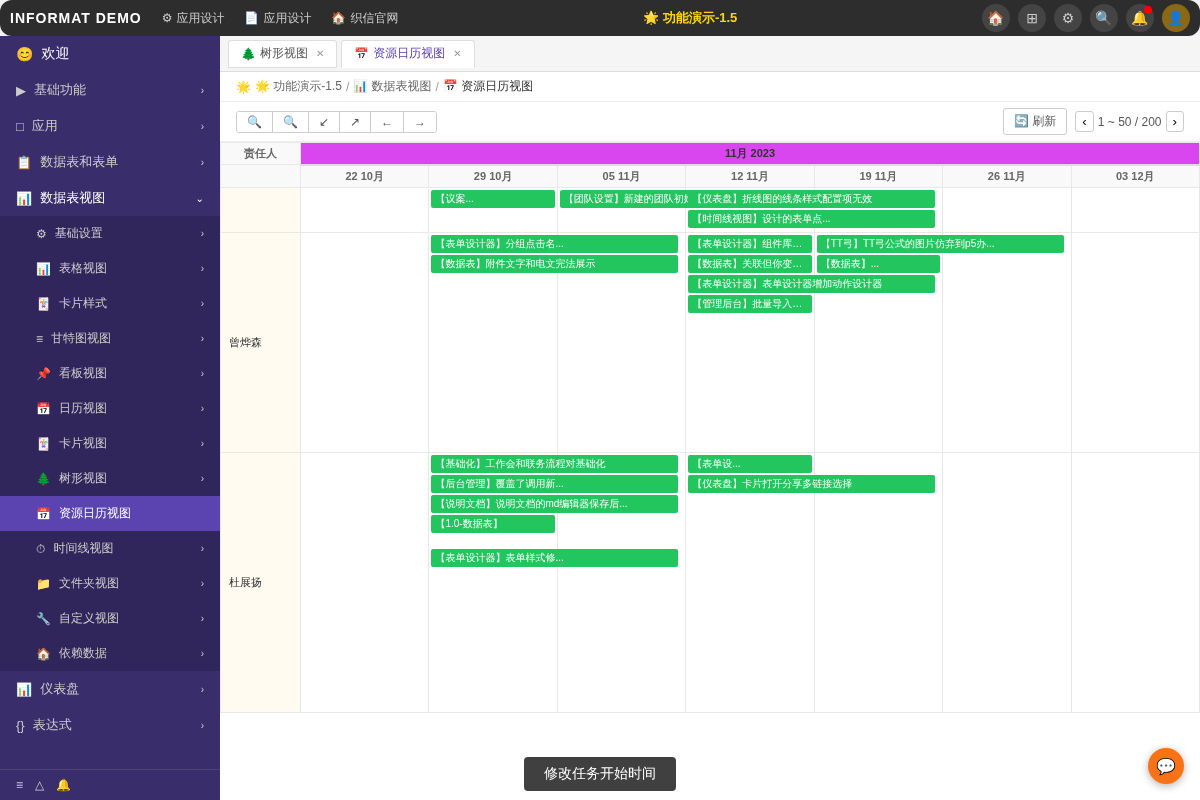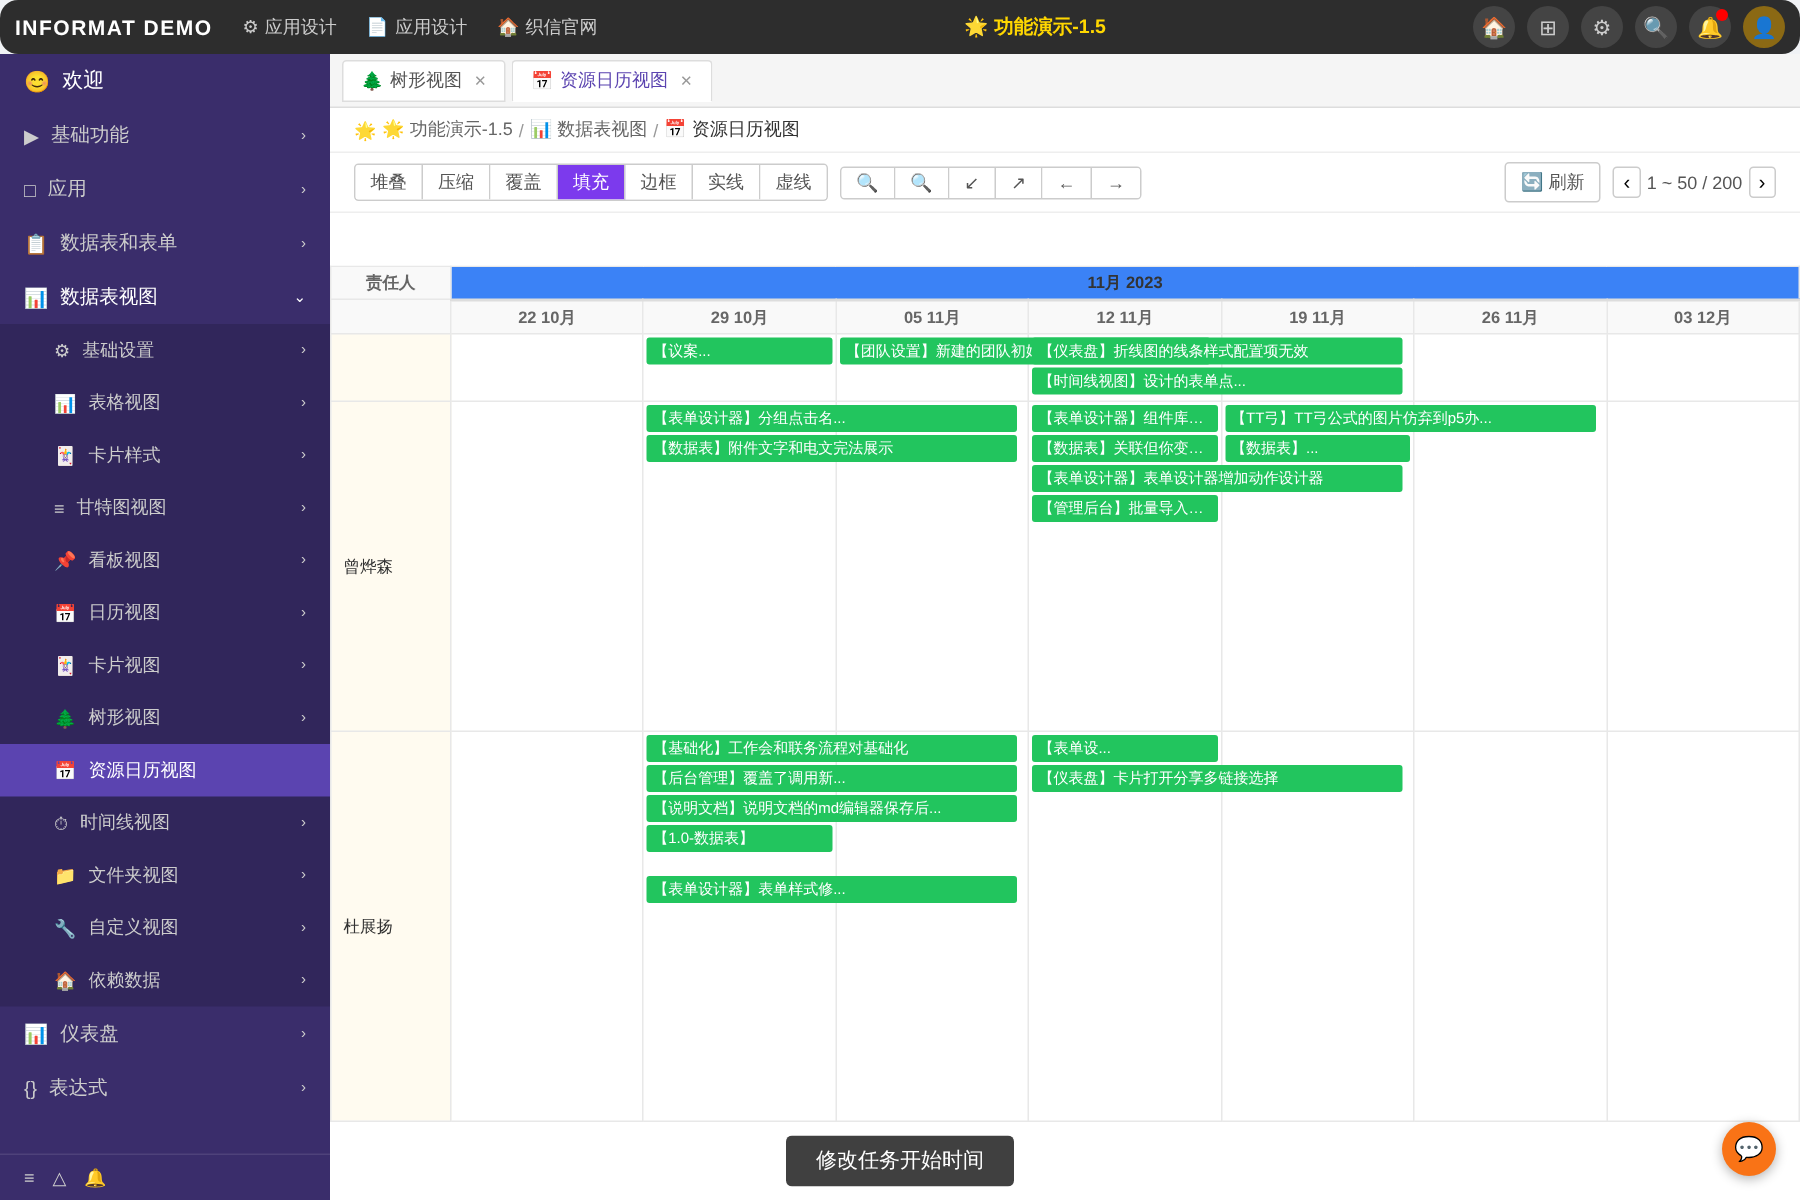--- a/index.html
+++ b/index.html
@@ -180,33 +180,32 @@
     }
     .pagination .arrow-btn {
       padding: 2px 6px; border: 1px solid #ccc; border-radius: 3px; cursor: pointer; background: #fff;
     }
 
     
     .calendar-container {
       flex: 1;
       overflow: auto;
       position: relative;
-      margin-top: 35px;
     }
     .calendar-table {
       min-width: 900px;
       border-collapse: collapse;
       table-layout: fixed;
     }
     .calendar-table th, .calendar-table td {
       border: 1px solid #e8e8e8;
       font-size: 11px;
     }
     .calendar-table .header-month {
-      background: #3b82f6;
+      background: #d946ef;
       padding: 0;
       font-weight: bold;
       color: #333;
       border-bottom: 2px solid #ddd;
     }
     .calendar-table .header-date {
       background: #f9f9f9;
       text-align: center;
       padding: 3px;
       color: #666;
@@ -442,29 +441,20 @@
       <span class="item">🌟</span>
       <span class="item">🌟 功能演示-1.5</span>
       <span class="sep">/</span>
       <span class="item">📊 数据表视图</span>
       <span class="sep">/</span>
       <span class="active">📅 资源日历视图</span>
     </div>
 
     <div class="toolbar">
       <div class="btn-group">
-        <button class="btn">堆叠</button>
-        <button class="btn">压缩</button>
-        <button class="btn">覆盖</button>
-        <button class="btn active">填充</button>
-        <button class="btn">边框</button>
-        <button class="btn">实线</button>
-        <button class="btn">虚线</button>
-      </div>
-      <div class="btn-group">
         <button class="btn">🔍</button>
         <button class="btn">🔍</button>
         <button class="btn">↙</button>
         <button class="btn">↗</button>
         <button class="btn">←</button>
         <button class="btn">→</button>
       </div>
       <div class="toolbar-right">
         <button class="refresh-btn">🔄 刷新</button>
         <div class="pagination">

